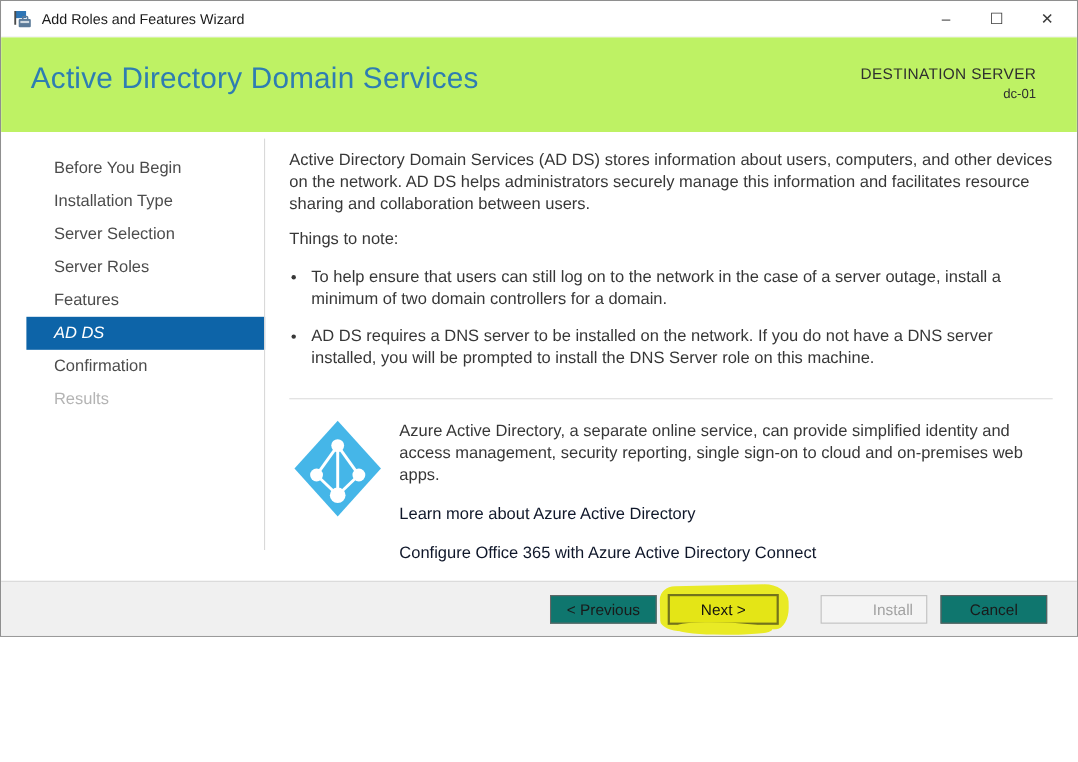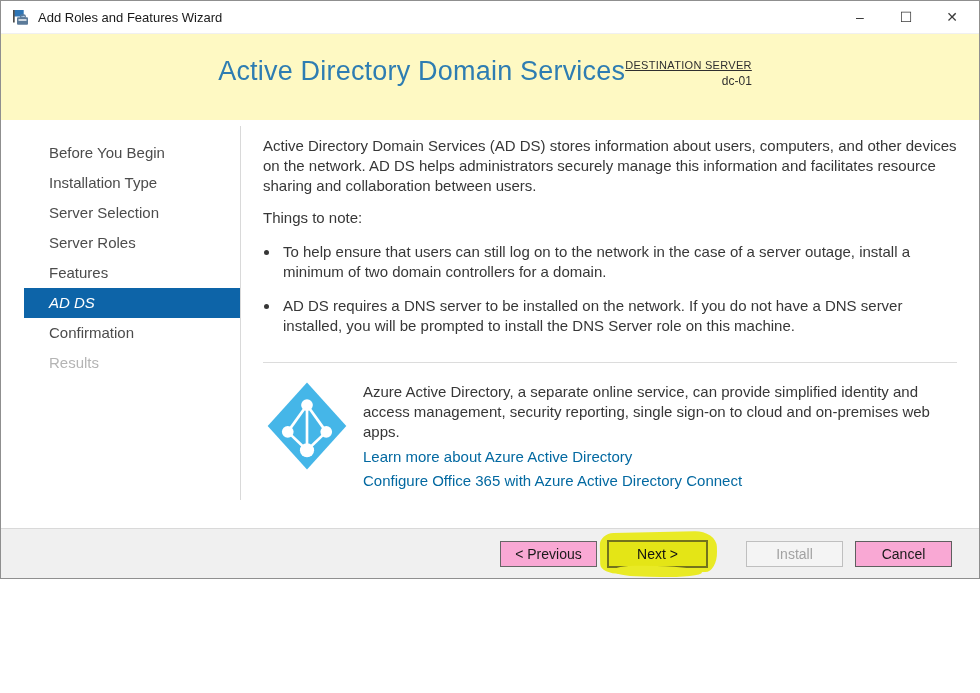--- a/index.html
+++ b/index.html
@@ -19,29 +19,29 @@
   .titlebar-icon { width:17px; height:17px; margin-right:9px; flex:0 0 auto; }
   .titlebar-title { font-size:13px; color:#1a1a1a; }
   .win-controls { margin-left:auto; display:flex; margin-right:4px; }
   .win-btn {
     width:46px; height:32px; line-height:32px; text-align:center;
     font-size:14px; color:#3c3c3c; cursor:default; user-select:none;
   }
 
   
   .header {
-    flex:0 0 auto; height:66px; display:flex; justify-content:center;
-    padding:20px 37px 0 27px; box-sizing:content-box; background:#fef9c3;
+    flex:0 0 auto; height:66px; display:flex; justify-content:space-between;
+    padding:20px 37px 0 27px; box-sizing:content-box; background:#bef264;
   }
   .page-title {
     font-size:27px; font-weight:300; color:#2e7db2; letter-spacing:0.2px;
     line-height:34px;
   }
   .dest { text-align:right; padding-top:5px; color:#2f2f2f; }
-  .dest-label { font-size:11px; letter-spacing:0.3px;text-decoration:underline; }
+  .dest-label { font-size:14px; letter-spacing:0.3px; }
   .dest-value { font-size:12px; margin-top:3px; }
 
   
   .bodyarea { flex:1 1 auto; display:flex; min-height:0; background:#fff;justify-content:flex-end; }
 
   .sidebar { width:240px; flex:0 0 auto; position:relative; padding-top:18px; }
   .sidebar::after {
     content:""; position:absolute; right:0; top:6px; bottom:28px;
     width:1px; background:#d9d9d9;
   }
@@ -59,51 +59,51 @@
   .note-label { margin:12px 0 0 0; line-height:20px; }
   .notes { margin:14px 0 0 0; padding-left:17px; max-width:688px; }
   .notes li { margin-bottom:14px; line-height:20px; padding-left:3px; }
   .sep { border:none; border-top:1px solid #dcdcdc; margin:26px 2px 0 0; }
 
   .azure { display:flex; margin-top:17px; }
   .azure-icon { width:84px; height:92px; margin-left:2px; flex:0 0 auto; }
   .azure-text { margin-left:14px; max-width:600px; }
   .azure-desc { margin:2px 0 0 0; line-height:20px; }
   .azure-link {
-    display:block; color:#0369a1; margin-top:5px; line-height:19px;
+    display:block; color:#0f172a; margin-top:16px; line-height:19px;
     text-decoration:none; cursor:pointer; width:fit-content;
   }
 
   
   .footer {
     flex:0 0 auto; height:50px; box-sizing:border-box; background:#f0f0f0;
     border-top:1px solid #d9d9d9; display:flex; align-items:center;
     justify-content:flex-end; padding-right:27px;
   }
   .btn {
     height:26px; min-width:97px; font-size:14px; font-family:inherit;
-    border:1px solid #666; background:#f9a8d4; color:#1a1a1a;
+    border:1px solid #666; background:#0f766e; color:#1a1a1a;
     padding:0 12px; cursor:default;
   }
   .btn-previous { margin-right:10px; }
   .marker { position:relative; display:inline-block; margin-right:38px; }
   .marker::before {
     content:""; position:absolute; left:-7px; right:-9px; top:-8px; bottom:-5px;
     background:#e9ea25; border-radius:14px 22px 12px 20px / 12px 16px 20px 10px;
     transform:rotate(-1.2deg);
   }
   .marker::after {
     content:""; position:absolute; left:8px; right:6px; bottom:-9px; height:11px;
     background:#e9ea25; border-radius:40% 60% 55% 45%; transform:rotate(1deg);
   }
   .btn-next {
     position:relative; background:#e4e516; border:2px solid #73731c;
     color:#111; height:28px; min-width:101px;
   }
-  .btn-install { margin-right:12px; background:#f4f4f4; border-color:#bfbfbf; color:#a2a2a2; }
+  .btn-install { margin-right:12px; background:#f4f4f4; border-color:#bfbfbf; color:#a2a2a2;text-align:right; }
   .btn-cancel { border-color:#5f5f5f;text-align:center; }
 </style>
 </head>
 <body>
 
 <div class="window">
 
   <div class="titlebar">
     <span class="titlebar-icon">
       <svg width="17" height="17" viewBox="0 0 17 17">

